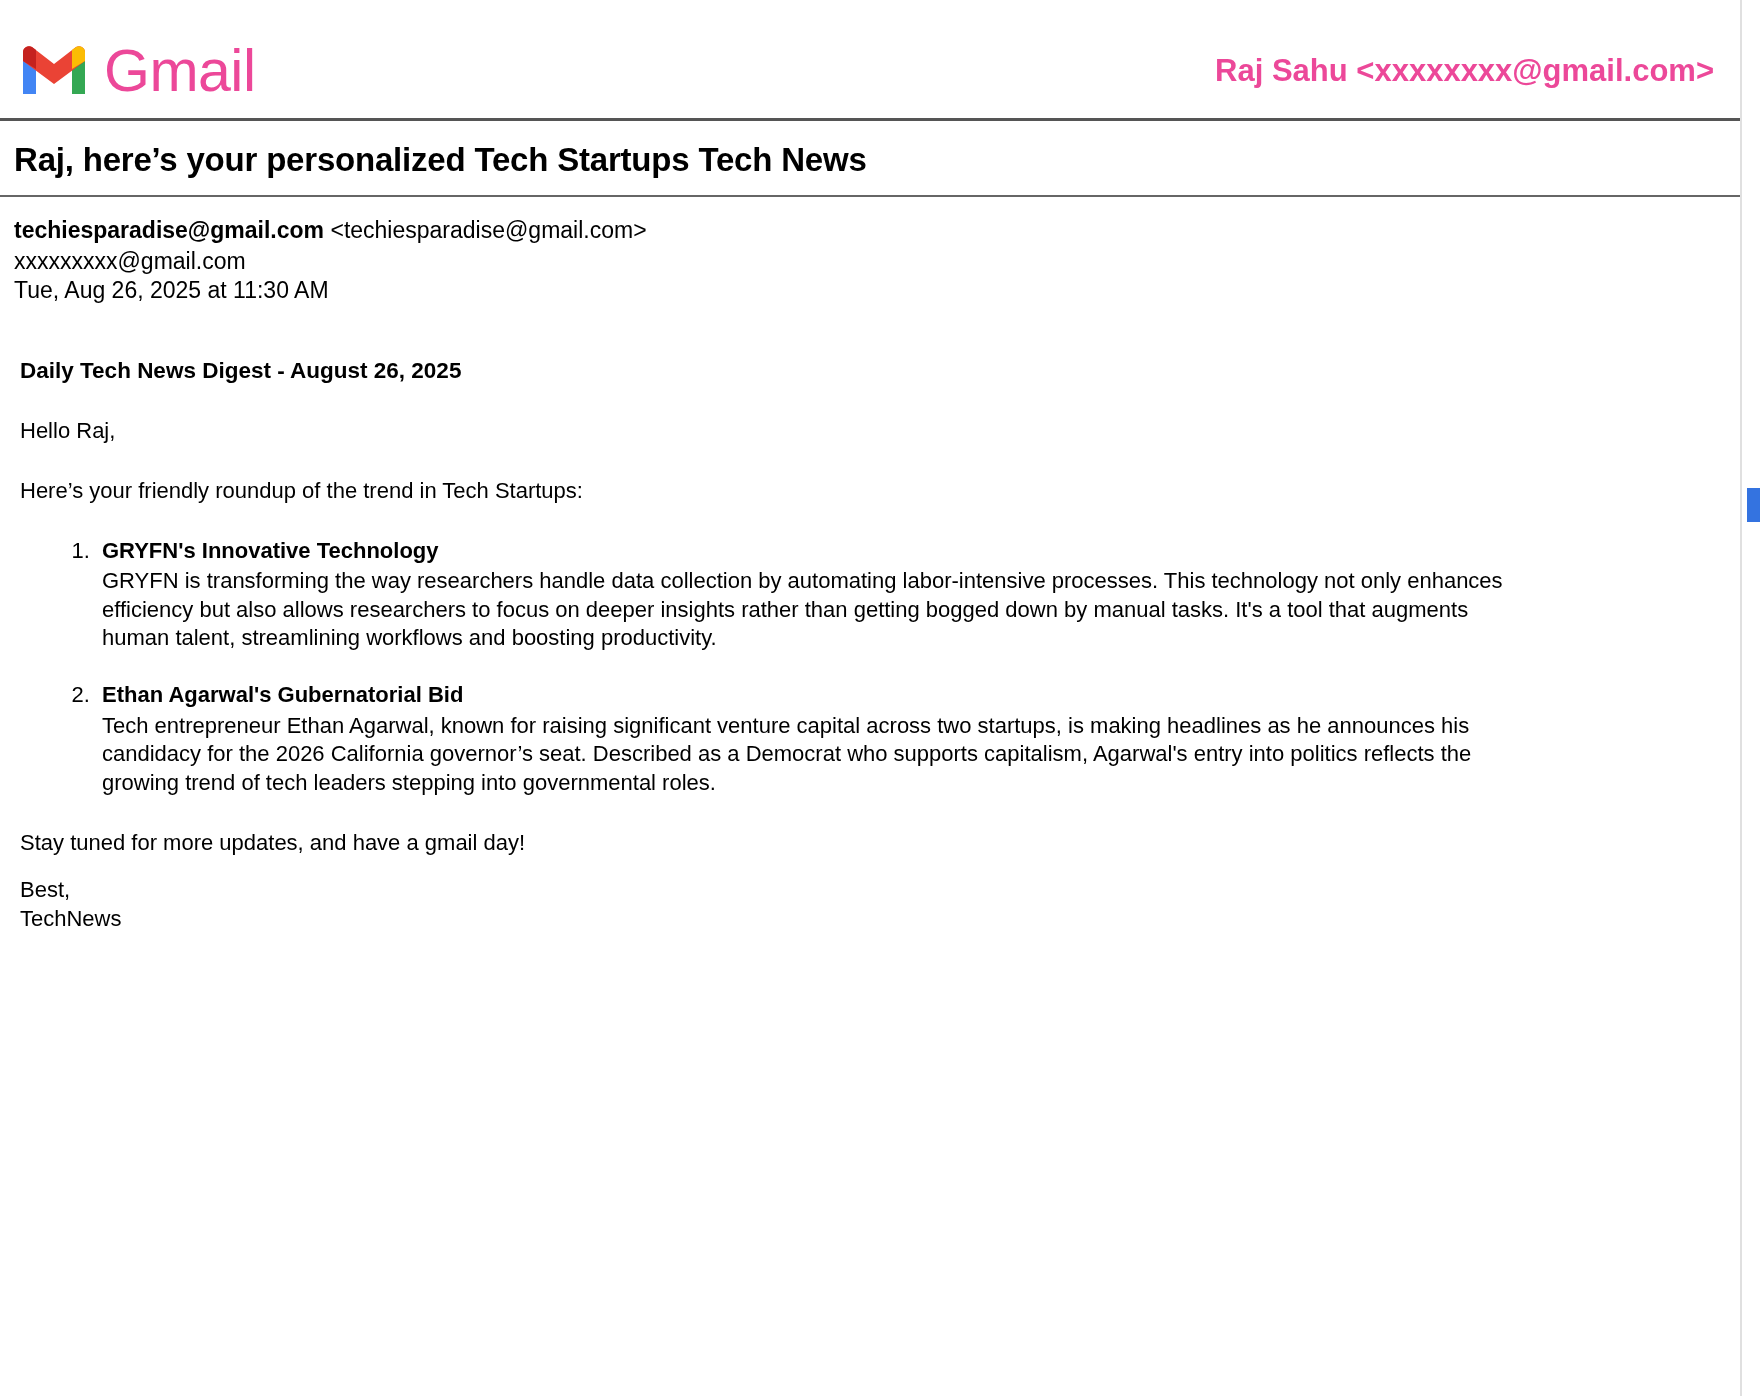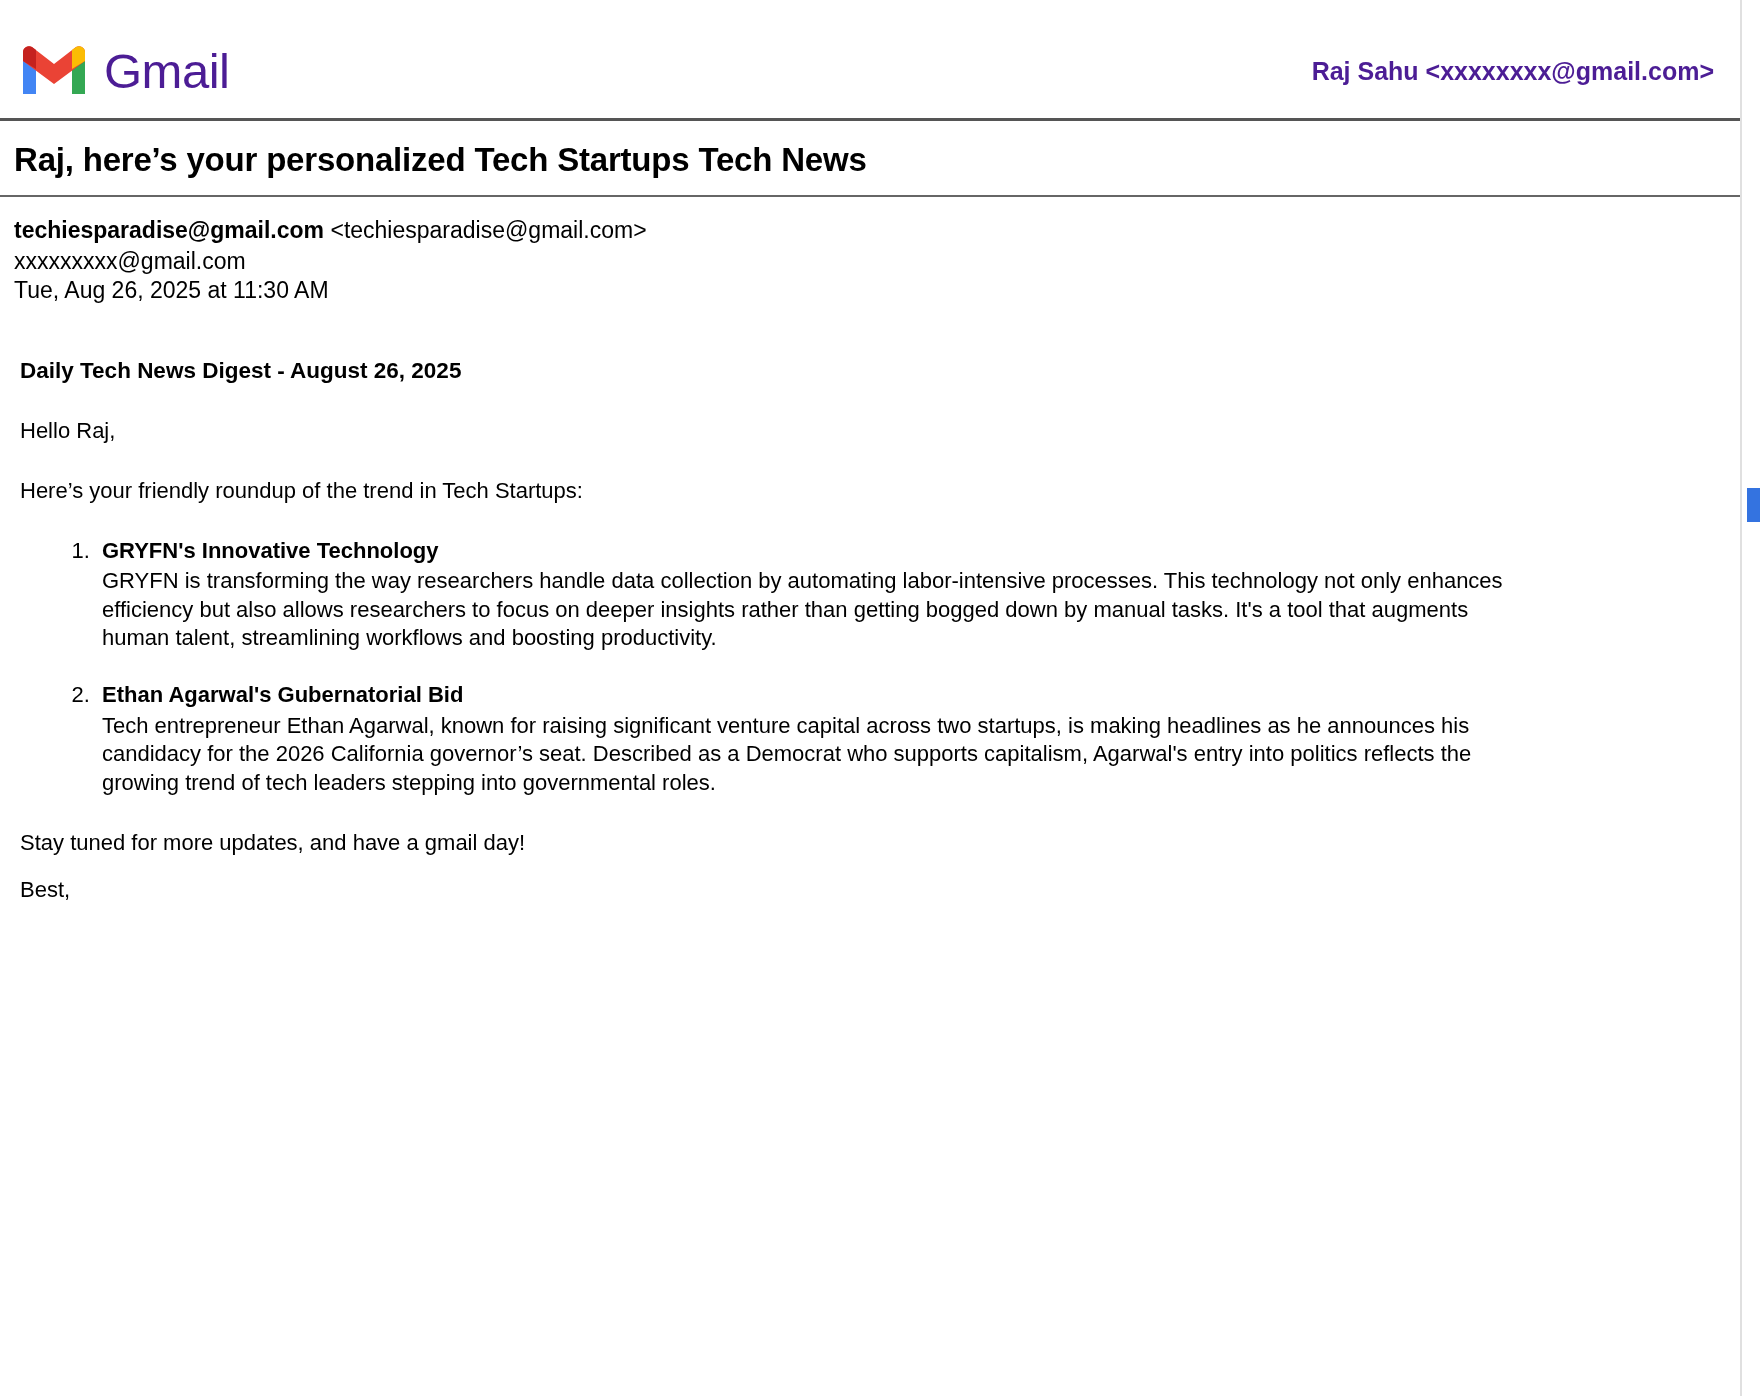--- a/index.html
+++ b/index.html
@@ -35,30 +35,30 @@
     height: 112px;
     box-sizing: border-box;
   }
   .brand {
     display: flex;
     align-items: center;
     gap: 14px;
   }
   .gmail-mark { width: 72px; height: 54px; display: block; }
   .gmail-word {
-    font-size: 49px;
-    color: #4c1d95;
+    font-size: 59px;
+    color: #ec4899;
     letter-spacing: -0.5px;
     font-weight: 400;
     line-height: 1;
   }
   .account {
-    font-size: 25px;
-    font-weight: bold;
-    color: #4c1d95;
+    font-size: 31px;
+    font-weight: bold;
+    color: #ec4899;
     white-space: nowrap;
     padding-right: 4px;
   }
 
   .rule-thick {
     border: 0;
     border-top: 3px solid #555555;
     margin: 6px 0 0 0;
   }
   .rule-thin {
@@ -199,19 +199,20 @@
         <span class="item-text">GRYFN is transforming the way researchers handle data collection by automating labor-intensive processes. This technology not only enhances efficiency but also allows researchers to focus on deeper insights rather than getting bogged down by manual tasks. It's a tool that augments human talent, streamlining workflows and boosting productivity.</span>
       </li>
       <li>
         <span class="item-title">Ethan Agarwal's Gubernatorial Bid</span>
         <span class="item-text">Tech entrepreneur Ethan Agarwal, known for raising significant venture capital across two startups, is making headlines as he announces his candidacy for the 2026 California governor’s seat. Described as a Democrat who supports capitalism, Agarwal's entry into politics reflects the growing trend of tech leaders stepping into governmental roles.</span>
       </li>
     </ol>
 
     <p class="closing">Stay tuned for more updates, and have a gmail day!</p>
     <p class="signoff">Best,</p>
+    <p style="margin:0">TechNews</p>
   </div>
 
 </div>
 
 <div class="scrollbar">
   <div class="scroll-thumb"></div>
 </div>
 
 </body></html>

